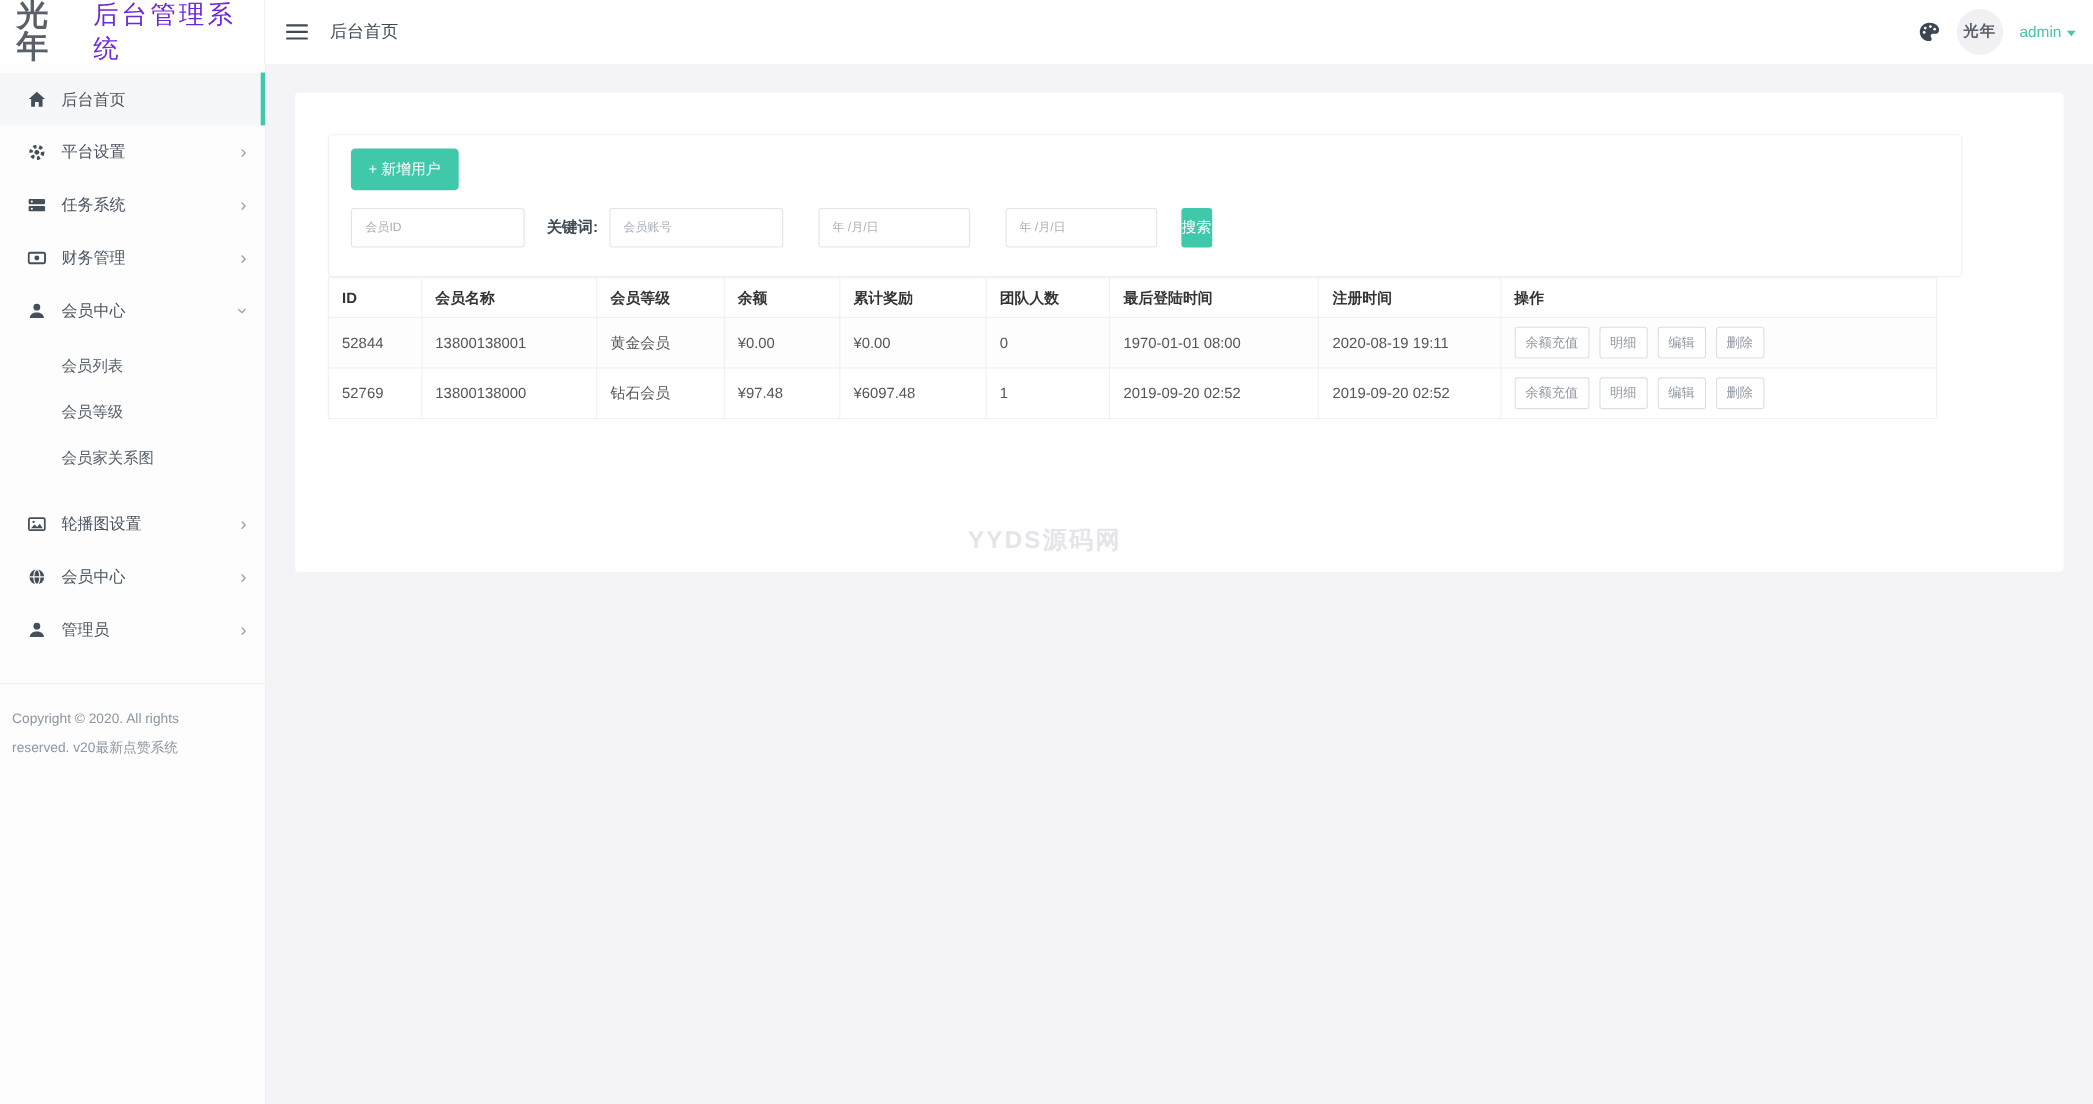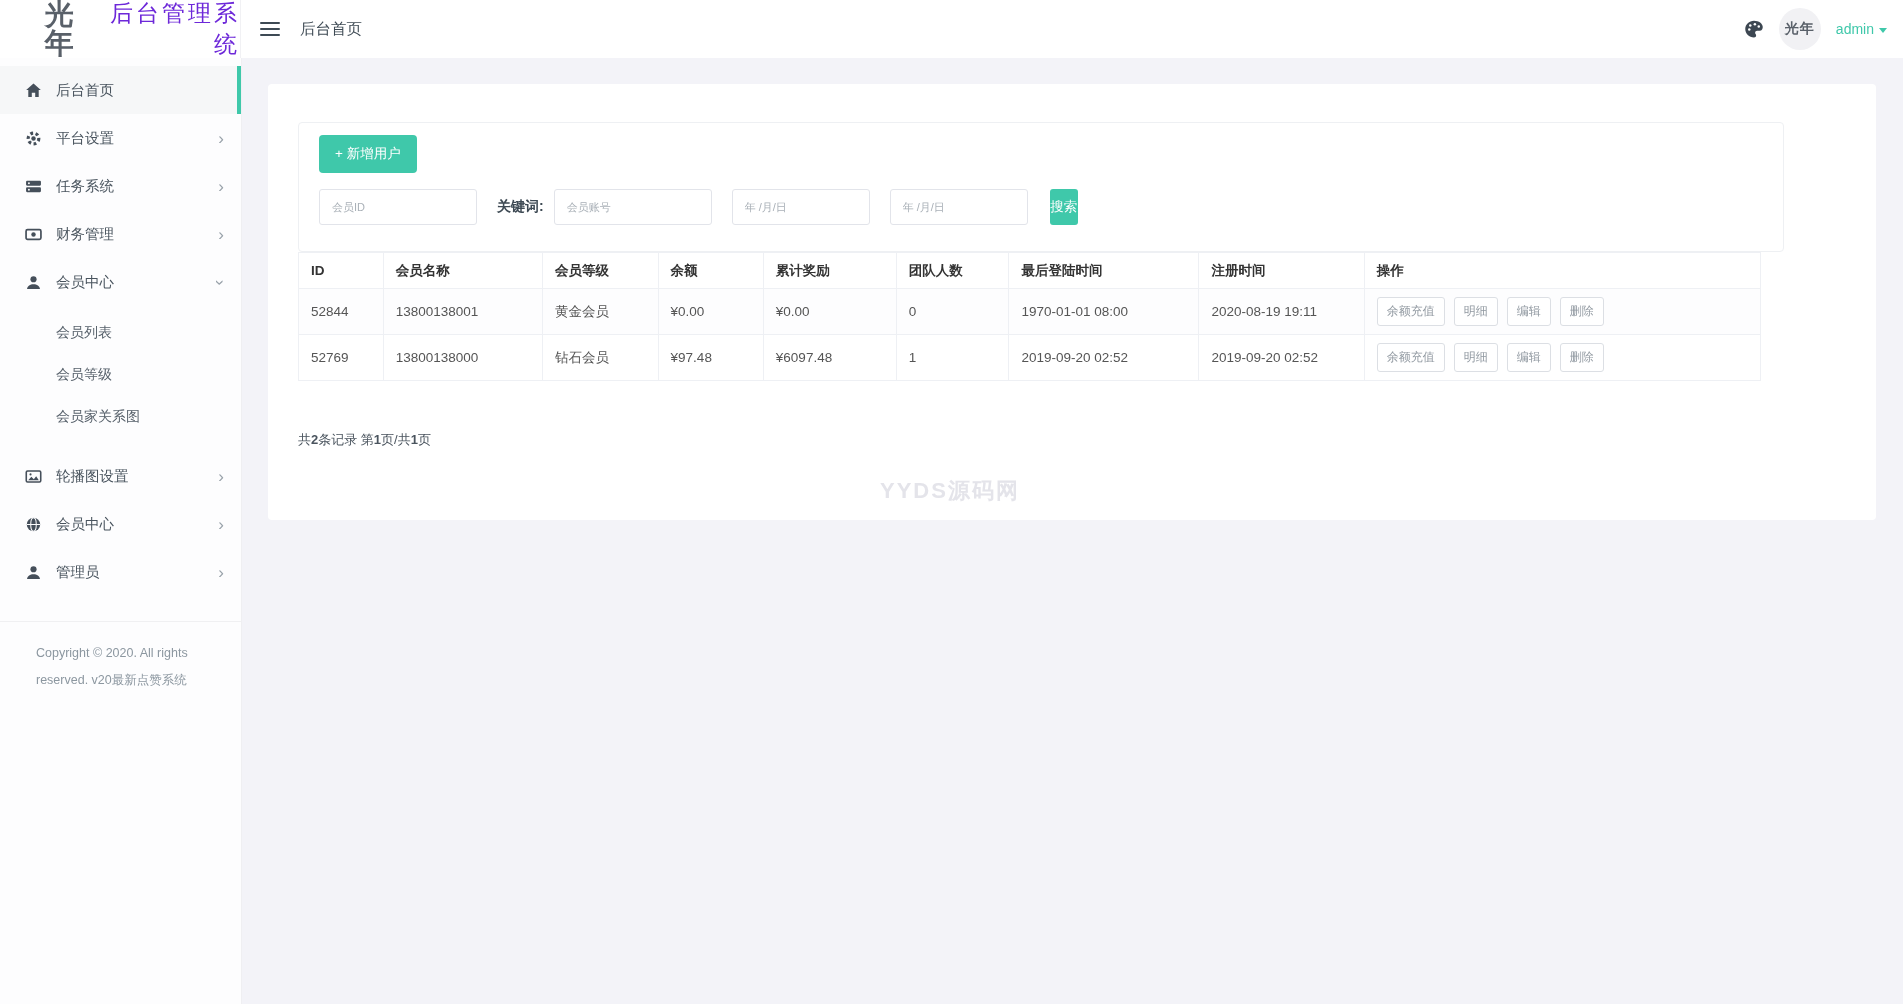--- a/index.html
+++ b/index.html
@@ -3,21 +3,21 @@
 <meta charset="utf-8">
 <style>
   :root{ --accent:#3fc8aa; }
   *{box-sizing:border-box;margin:0;padding:0;}
   html,body{width:1903px;height:1004px;}
   body{
     font-family:"Liberation Sans","DejaVu Sans",sans-serif;
     background:#f3f3f8;color:#3e4a54;overflow:hidden;position:relative;
   }
   
-  .topbar{position:absolute;top:0;left:0;right:0;height:58px;background:#fff;display:flex;align-items:center;z-index:10;text-align:right;}
+  .topbar{position:absolute;top:0;left:0;right:0;height:58px;background:#fff;display:flex;align-items:center;z-index:10;}
   .logo-block{width:241px;height:100%;display:flex;align-items:center;padding-left:15px;border-right:1px solid #f1f1f4;flex-shrink:0;}
   .logo-text{font-size:29px;font-weight:700;color:#596069;letter-spacing:1px;line-height:1;}
   .logo-suffix{font-size:23px;color:#6d28d9;margin-left:10px;letter-spacing:3px;}
   .hamburger{margin-left:19px;width:20px;cursor:pointer;}
   .hamburger span{display:block;height:2px;background:#3e4a54;margin:4px 0;border-radius:1px;}
   .page-title{margin-left:20px;font-size:15.5px;color:#3e4a54;}
   .topbar-right{margin-left:auto;display:flex;align-items:center;padding-right:16px;gap:15px;}
   .palette-btn{cursor:pointer;display:flex;}
   .avatar{width:42px;height:42px;border-radius:50%;background:#f1f1f4;display:flex;align-items:center;justify-content:center;font-size:14px;font-weight:700;color:#596069;letter-spacing:1px;cursor:pointer;}
   .admin-link{color:var(--accent);font-size:14px;display:flex;align-items:center;gap:5px;cursor:pointer;}
@@ -28,30 +28,30 @@
   .nav-item.active{background:#f6f7f8;}
   .nav-item.active::after{content:"";position:absolute;right:0;top:0;bottom:0;width:4px;background:var(--accent);}
   .nav-ico{width:18px;height:18px;margin-right:14px;display:flex;align-items:center;justify-content:center;color:#454f5a;}
   .nav-ico svg{display:block;}
   .nav-label{flex:1;}
   .chev{color:#99a2aa;font-size:17px;line-height:1;}
   .chev.down{transform:rotate(90deg);}
   .subnav{padding:6px 0 14px;}
   .subnav-item{height:42px;display:flex;align-items:center;padding-left:56px;font-size:14px;color:#57616b;cursor:pointer;}
   .sidebar-divider{border-top:1px solid #f0f0f2;margin-top:25px;}
-  .copyright{padding:18px 36px;font-size:12.5px;color:#8c97a0;line-height:27px;max-width:228px;}
+  .copyright{padding:18px 11px;font-size:12.5px;color:#8c97a0;line-height:27px;max-width:228px;}
   
   .main{position:absolute;top:58px;left:241px;right:0;bottom:0;background:#f3f3f8;padding:26px 27px;}
   .card{background:#fff;border-radius:4px;height:436px;padding:24px 30px;position:relative;}
   .panel{border:1px solid #eef0f3;border-radius:4px;padding:12px 20px 26px;margin-top:14px;width:96%;}
   .add-btn{background:var(--accent);color:#fff;border:none;border-radius:4px;font-size:13.5px;padding:0 16px;height:38px;cursor:pointer;font-family:inherit;}
   .filter-row{display:flex;align-items:center;margin-top:16px;}
   .f-input{height:36px;border:1px solid #e2e4ea;border-radius:3px;padding:0 12px;font-size:11px;color:#555;width:158px;outline:none;font-family:inherit;}
   .f-input::placeholder{color:#a9b0b7;}
-  .f-date{width:138px;margin-left:20px;}
+  .f-date{width:138px;margin-left:32px;}
   .kw-label{font-weight:700;font-size:14px;color:#3e4a54;margin:0 10px 0 20px;}
   .search-btn{width:28px;height:36px;background:var(--accent);border:none;color:#fff;font-size:13.5px;border-radius:3px;margin-left:22px;cursor:pointer;font-family:inherit;}
   
   .table-wrap{}
   table{border-collapse:collapse;width:94.5%;font-size:13.5px;color:#555;table-layout:fixed;}
   th,td{border:1px solid #eef0f4;text-align:left;padding:0 12px;overflow:hidden;white-space:nowrap;}
   th{height:36px;color:#333;font-weight:700;}
   td{height:46px;}
   tbody tr:nth-child(odd) td{background:#fdfdfe;}
   .actions{display:flex;gap:9px;align-items:center;}
@@ -261,16 +261,15 @@
                   <button class="act-btn">明细</button>
                   <button class="act-btn">编辑</button>
                   <button class="act-btn">删除</button>
                 </span>
               </td>
             </tr>
           </tbody>
       </table>
     </div>
 
-    <div class="pagination"><span>共</span><b>2</b><span>条记录 第</span><b>1</b><span>页/共</span><b>1</b><span>页</span></div>
     <div class="watermark">YYDS源码网</div>
   </div>
 </main>
 
 </body></html>

